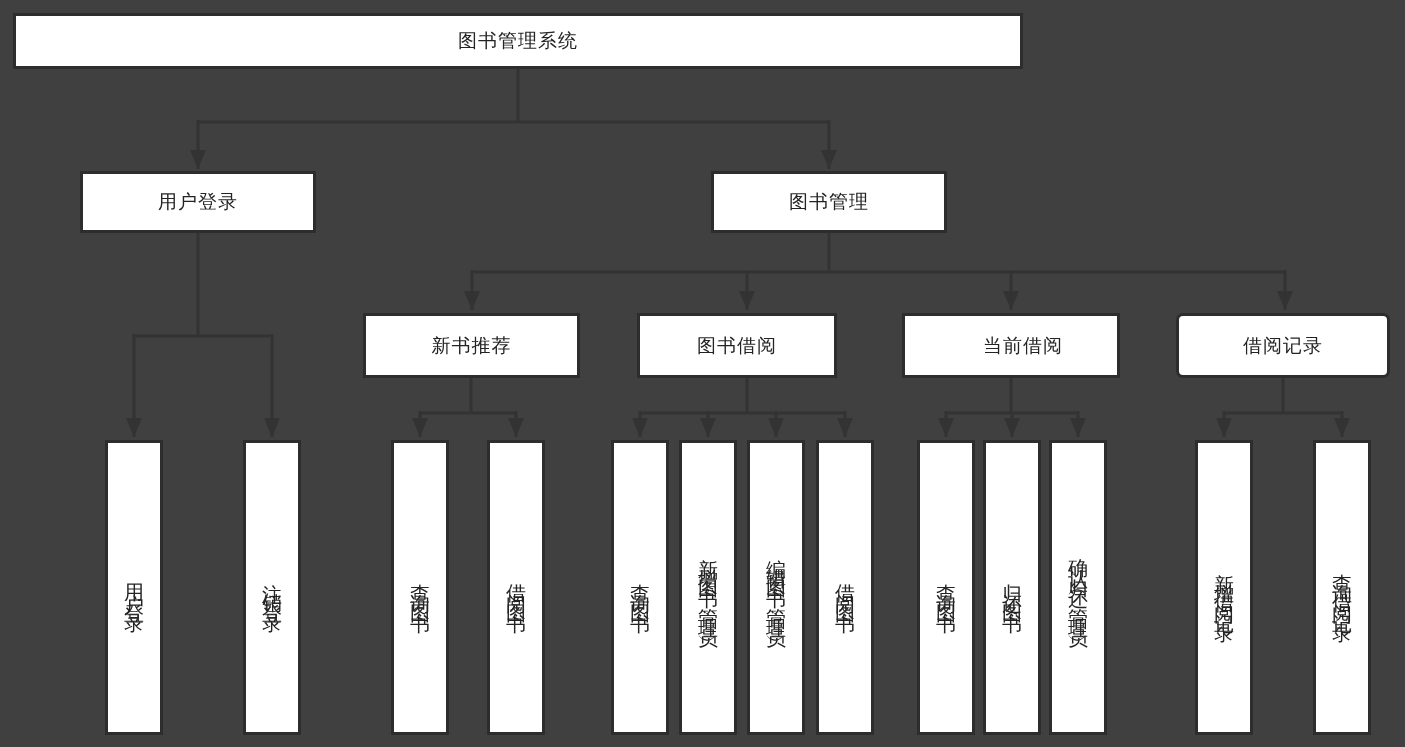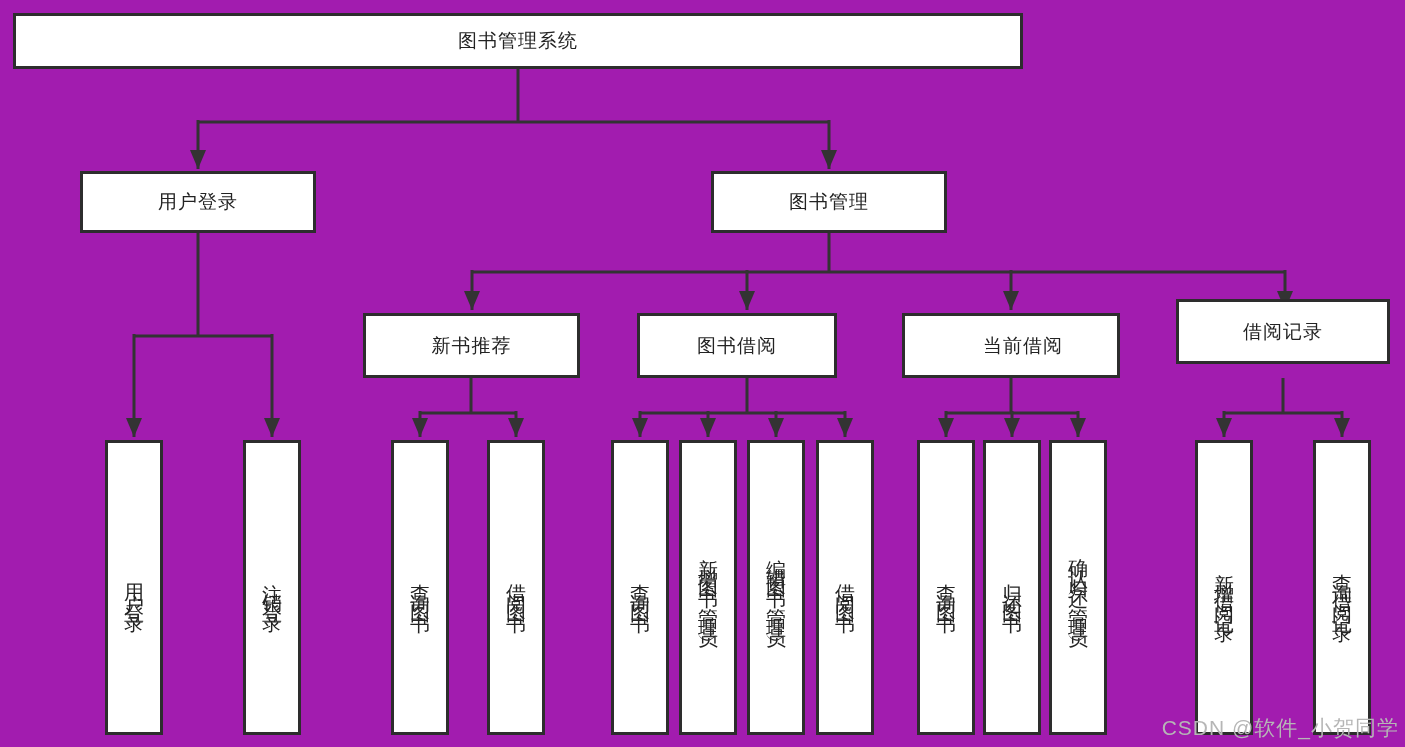--- a/index.html
+++ b/index.html
@@ -1,19 +1,19 @@
 <!DOCTYPE html>
 <html><head>
 <meta charset="utf-8">
 <style>
   html,body{margin:0;padding:0;background:#ffffff;}
   .canvas{
     position:relative;
     width:1405px;height:747px;
-    background:#a21caf;
+    background:#404040;
     overflow:hidden;
     font-family:"Liberation Sans", sans-serif;
   }
   .connectors{position:absolute;left:0;top:0;}
   .node{
     position:absolute;
     box-sizing:border-box;
     border:3px solid #2d2d2d;
     background:#ffffff;
     display:flex;
@@ -33,21 +33,21 @@
     line-height:1.05;
     letter-spacing:10px;
   }
   
   .n-root  {left:13px;  top:13px;  width:1010px; height:56px;}
   .n-user  {left:80px;  top:171px; width:236px;  height:62px;}
   .n-book  {left:711px; top:171px; width:236px;  height:62px;}
   .n-g1{left:363px;  top:313px; width:217px; height:65px;}
   .n-g2{left:637px;  top:313px; width:200px; height:65px;}
   .n-g3{left:902px;  top:313px; width:218px; height:65px;padding-left:24px;}
-  .n-g4{left:1176px; top:299px; width:214px; height:65px;}
+  .n-g4{left:1176px; top:313px; width:214px; height:65px;border-radius:7px;}
   .leaf{top:440px; width:58px; height:295px;}
   .l-1a{left:105px;} .l-1b{left:243px;}
   .l-2a{left:391px;} .l-2b{left:487px;}
   .l-3a{left:611px;} .l-3b{left:679px;} .l-3c{left:747px;} .l-3d{left:816px;}
   .l-4a{left:917px;} .l-4b{left:983px;} .l-4c{left:1049px;}
   .l-5a{left:1195px;} .l-5b{left:1313px;}
   .watermark{
     position:absolute;
     right:6px; bottom:5px;
     font-size:21px;
@@ -166,15 +166,14 @@
     <span>确认归还（管理员）</span>
   </div>
 
   <div class="node leaf l-5a">
     <span>新增借阅记录</span>
   </div>
   <div class="node leaf l-5b">
     <span>查询借阅记录</span>
   </div>
 
-  <div class="watermark">CSDN @软件_小贺同学</div>
 
 </div>
 
 </body></html>

